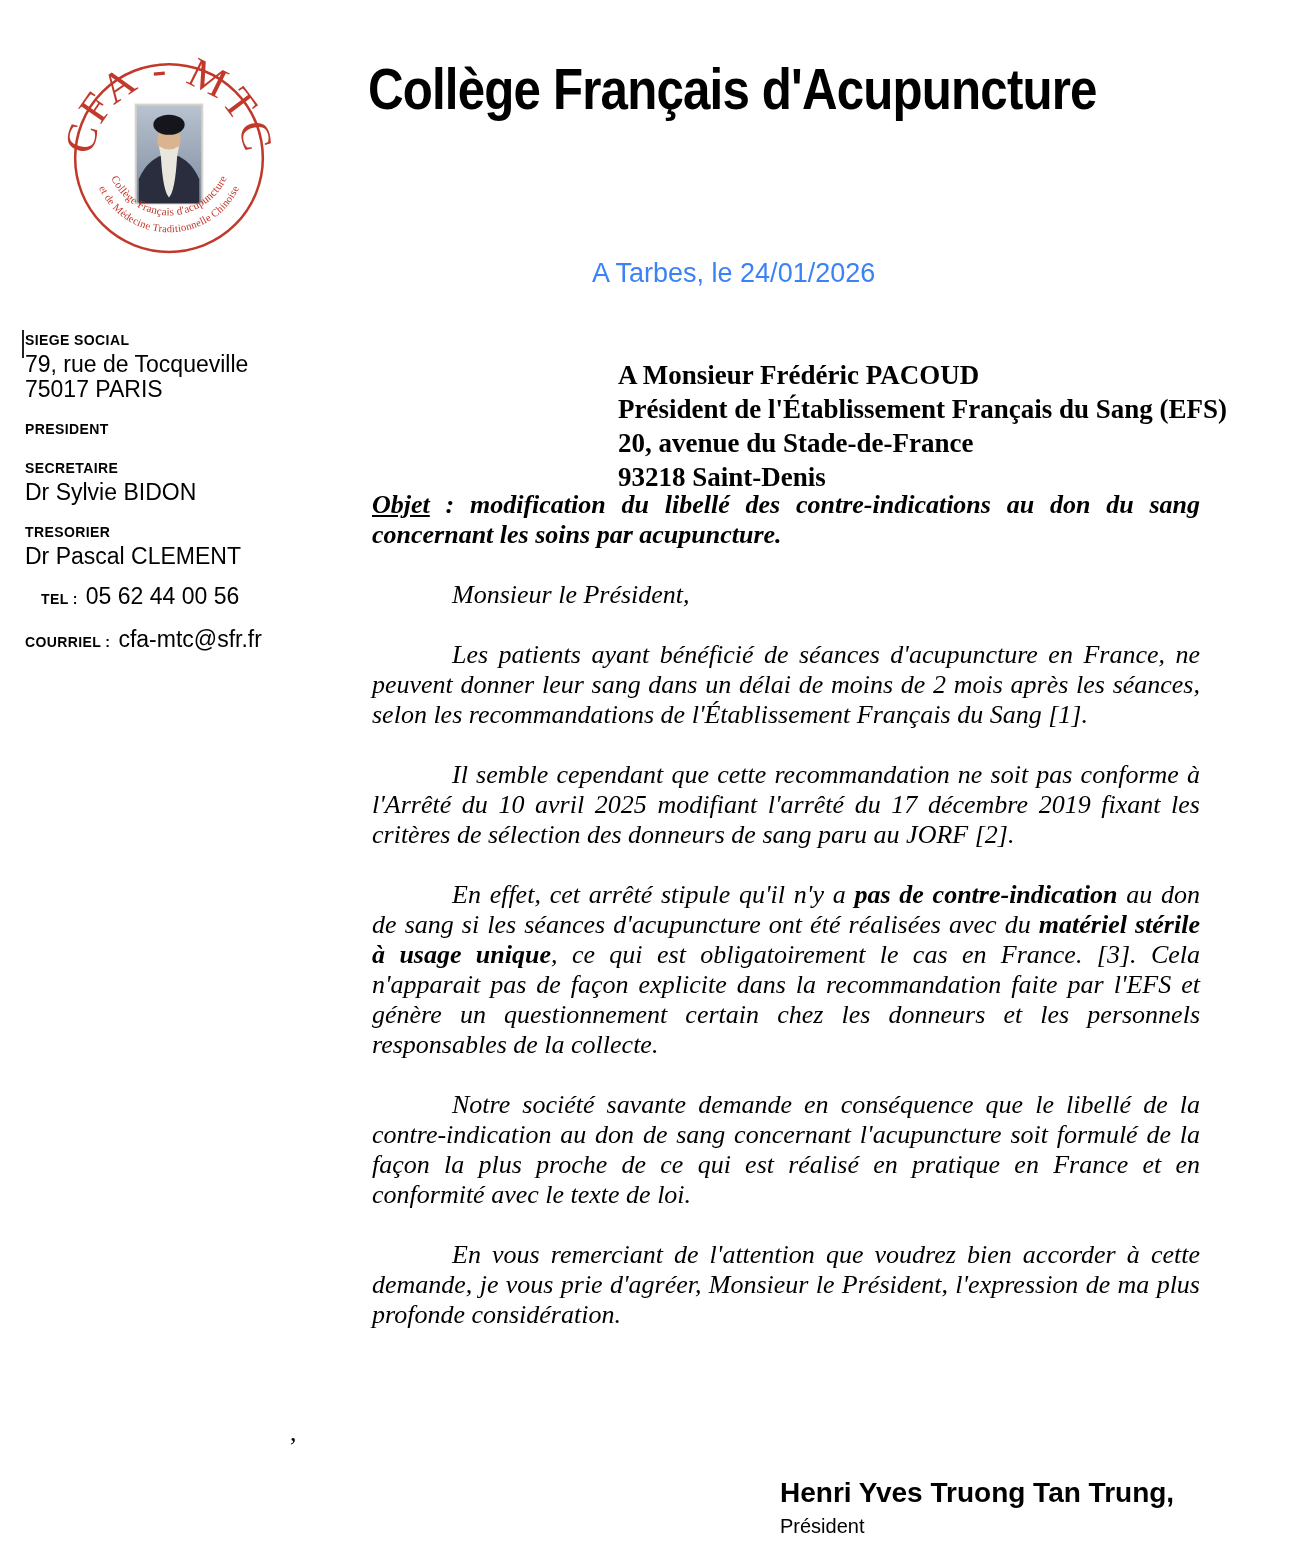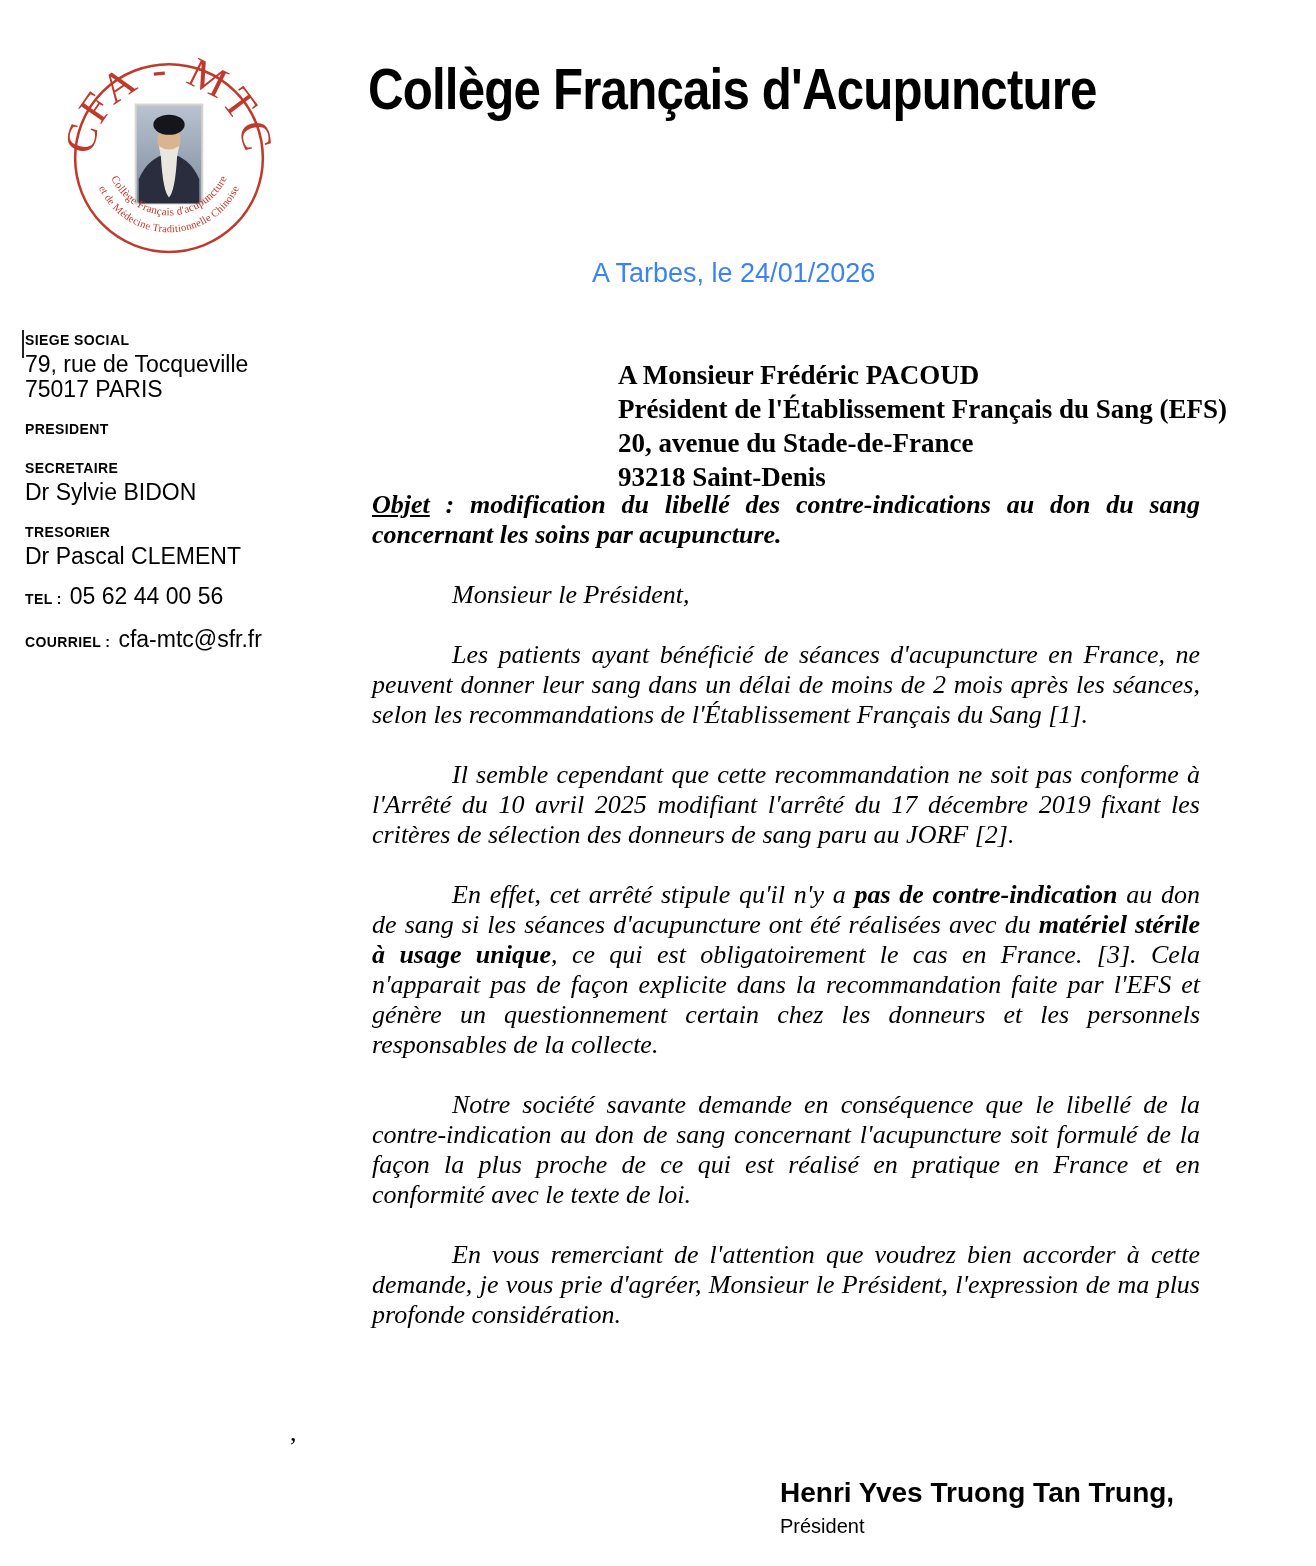--- a/index.html
+++ b/index.html
@@ -21,21 +21,21 @@
     font-size:27px;color:#3b82f6;}
   .addressee{position:absolute;left:618px;top:318px;font-weight:700;font-size:27px;line-height:34px;margin-top:40px;}
 
   
   .sidebar{position:absolute;left:25px;top:328px;width:312px;font-family:"Liberation Sans",sans-serif;}
   .cursor-mark{position:absolute;left:-3px;top:2px;width:2px;height:28px;background:#222;}
   .sb-group{margin-bottom:15px;position:relative;}
   .sb-label{font-weight:700;font-size:14px;letter-spacing:.4px;line-height:24px;}
   .sb-value{font-size:23px;line-height:25px;}
   .sb-inline{display:flex;align-items:baseline;gap:8px;}
-  .mt4{margin-top:6px;} .mt10{margin-top:16px;}
+  .mt4{margin-top:6px;margin-left:16px;} .mt10{margin-top:16px;}
 
   
   .letter-body{position:absolute;left:372px;top:490px;width:828px;font-size:26px;line-height:30px;
     text-align:justify;font-style:italic;}
   .letter-body p{margin:0 0 30px 0;text-indent:80px;}
   .letter-body p.no-indent{text-indent:0;}
   .objet-label{font-weight:700;text-decoration:underline;}
   .objet-rest{font-weight:700;}
   b{font-weight:700;}
 

